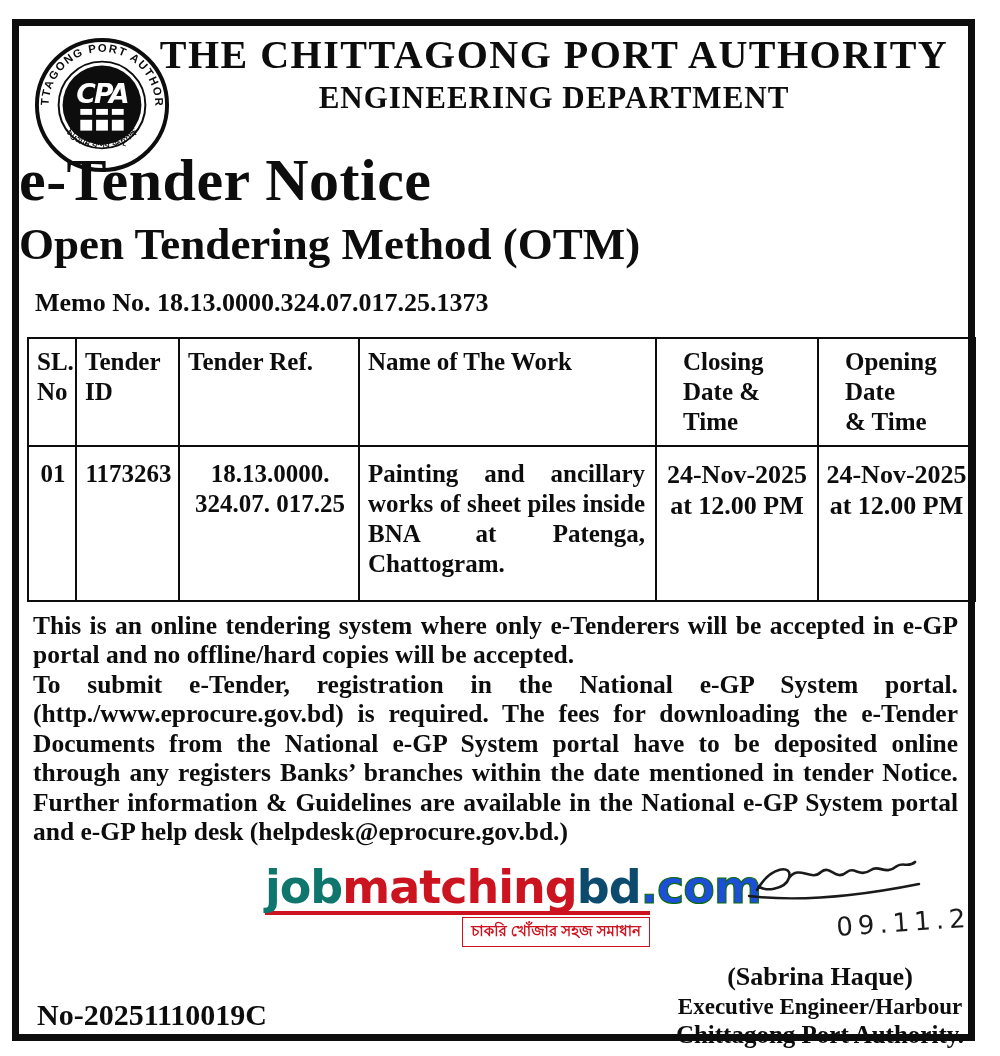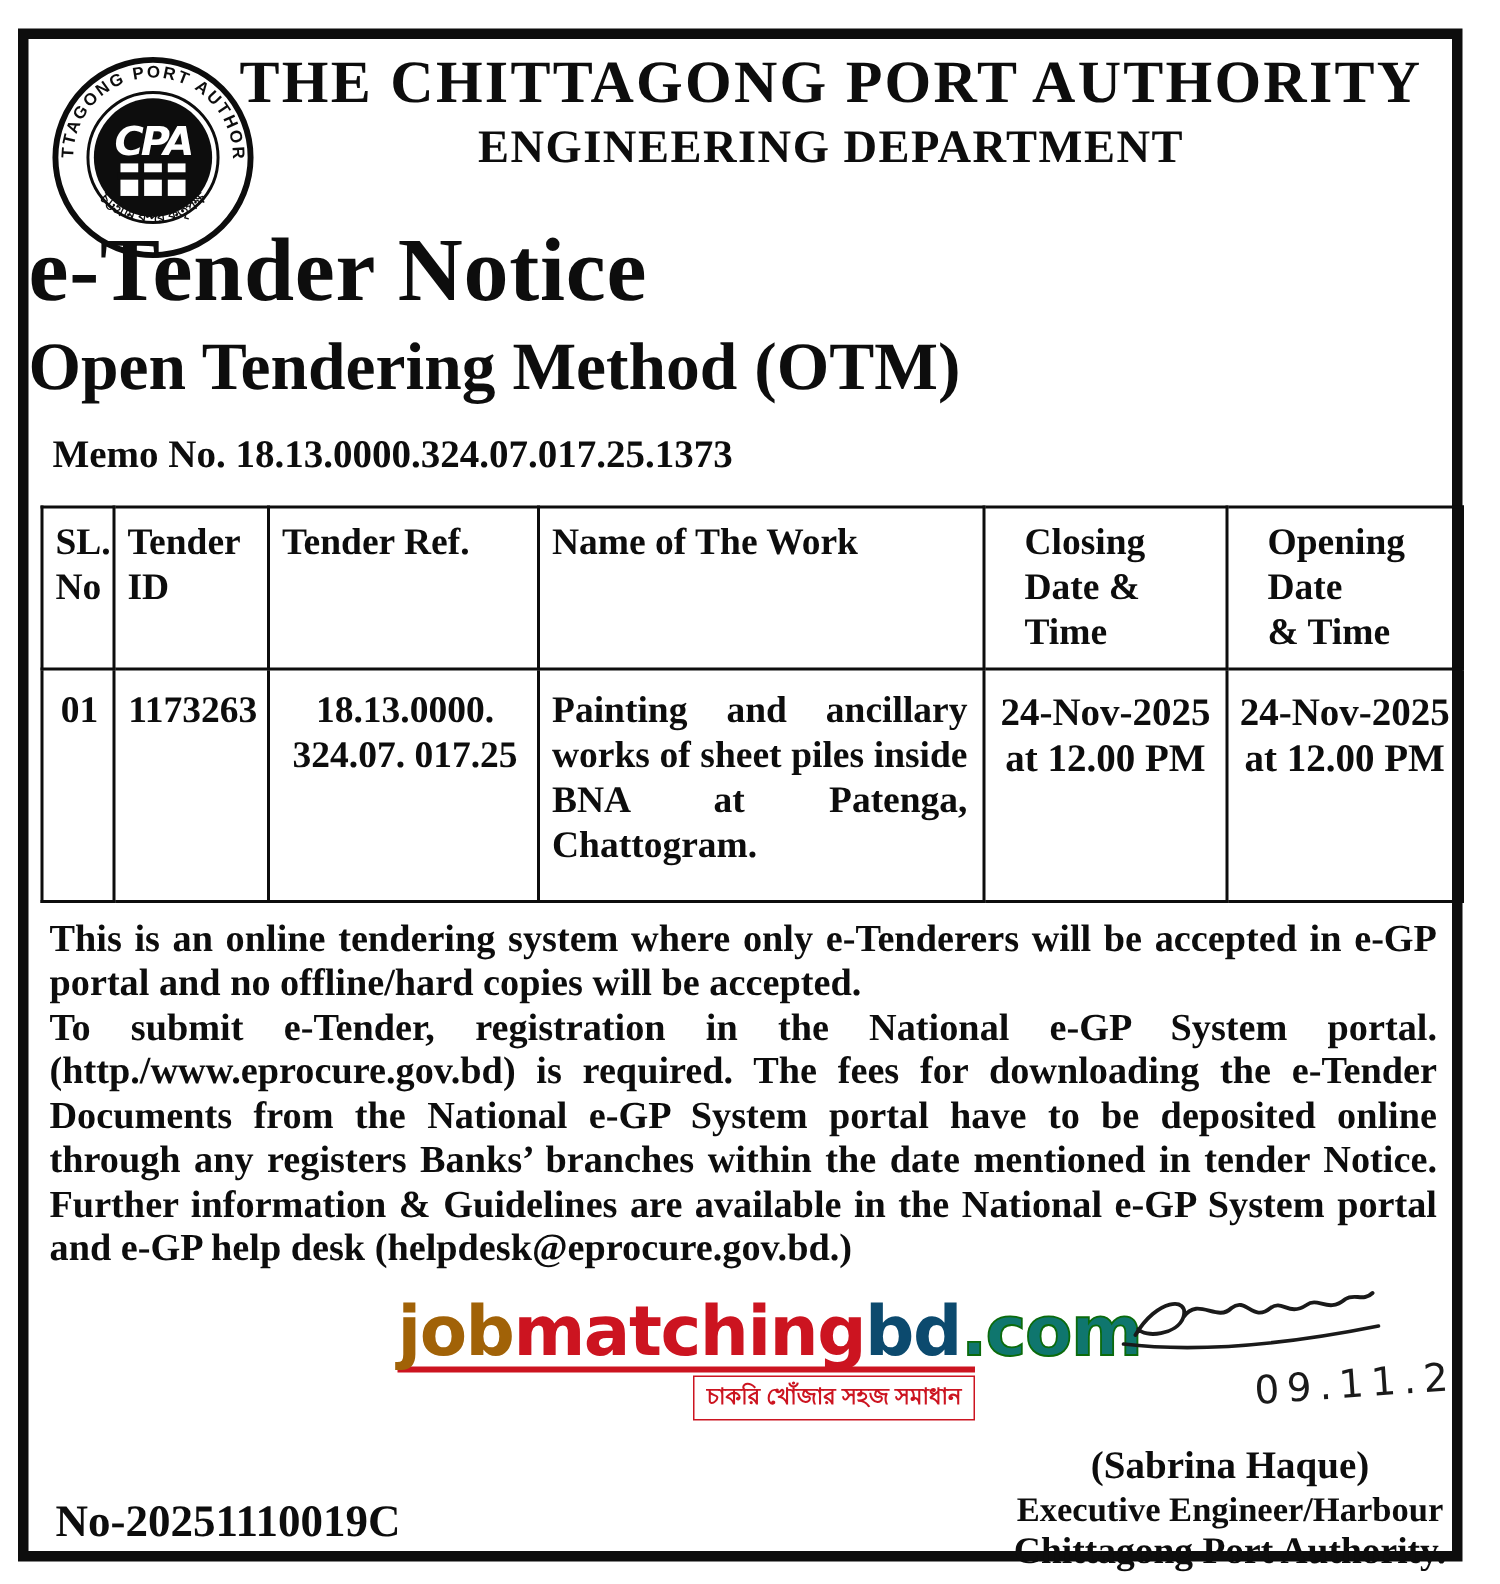--- a/index.html
+++ b/index.html
@@ -174,21 +174,21 @@
         </tr>
       </tbody>
     </table>
 
     <div class="body-text">
       <p>This is an online tendering system where only e-Tenderers will be accepted in e-GP portal and no offline/hard copies will be accepted.</p>
       <p>To submit e-Tender, registration in the National e-GP System portal. (http./www.eprocure.gov.bd) is required. The fees for downloading the e-Tender Documents from the National e-GP System portal have to be deposited online through any registers Banks’ branches within the date mentioned in tender Notice. Further information &amp; Guidelines are available in the National e-GP System portal and e-GP help desk (helpdesk@eprocure.gov.bd.)</p>
     </div>
 
     <div class="watermark">
-      <div class="wm-word"><span style="color: #a16207;">job</span><span style="color: rgb(204, 20, 32);">matching</span><span style="color: #0c4a6e;">bd</span><span class="wm-dotcom" style="color: #0f766e;">.com</span></div>
+      <div class="wm-word"><span style="color: #0f766e;">job</span><span style="color: rgb(204, 20, 32);">matching</span><span style="color: #0c4a6e;">bd</span><span class="wm-dotcom" style="color: #1d4ed8;">.com</span></div>
       <div class="wm-underline" style="background:#cc1420;"></div>
       <div class="wm-tagline-row">
         <span class="wm-tagline">চাকরি খোঁজার সহজ সমাধান</span>
       </div>
     </div>
 
     <svg class="sig-art" viewBox="0 0 250 110">
       <path d="M38 38 C 52 14, 74 12, 70 26 C 66 38, 44 40, 40 34 M 70 26 C 80 12, 92 30, 102 20 C 112 12, 116 30, 128 20 C 136 14, 140 26, 152 18 C 160 12, 166 24, 178 14 C 184 10, 190 16, 196 10" fill="none" stroke="#1a1a1a" stroke-width="2.6" stroke-linecap="round"></path>
       <path d="M30 44 C 80 50, 140 44, 200 32" fill="none" stroke="#1a1a1a" stroke-width="2.4" stroke-linecap="round"></path>
       <text x="118" y="84" font-size="26" font-family="DejaVu Sans, sans-serif" fill="#1a1a1a" letter-spacing="5" transform="rotate(-4 118 84)">09.11.25</text>

